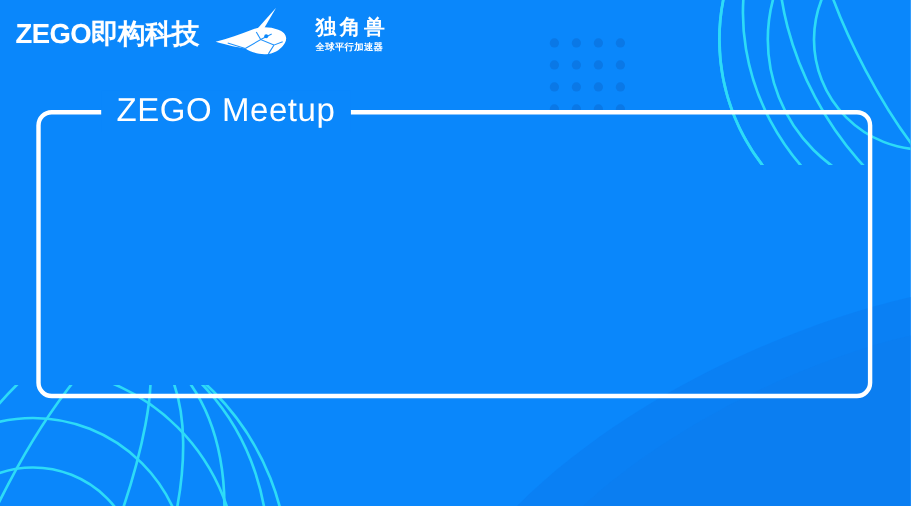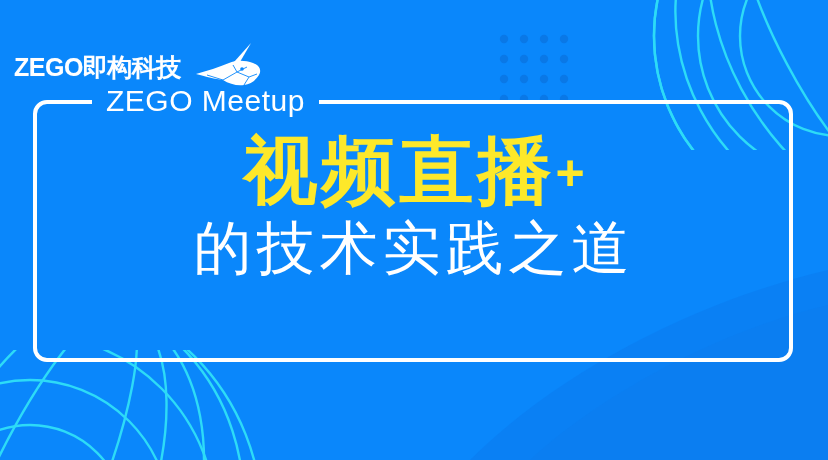--- a/index.html
+++ b/index.html
@@ -29,21 +29,20 @@
   .header {
     position: absolute;
     left: 0; top: 0;
     width: 828px;
     height: 62px;
     display: flex;
     align-items: center;
     padding-left: 14px;
     box-sizing: border-box;
     z-index: 6;
-    margin-top: 36px;
   }
   .zego-wordmark {
     color: #ffffff;
     font-size: 25px;
     font-weight: 700;
     letter-spacing: -0.5px;
     line-height: 1;
     white-space: nowrap;
     text-shadow: 0 0 1px rgba(255,255,255,0.25);
   }
@@ -255,27 +254,24 @@
           <g stroke="#0a87fb" stroke-width="1" fill="none" opacity="0.9">
             <path d="M30 39 L44 31 L56 36"></path>
             <path d="M44 31 L40 24"></path>
             <path d="M44 31 L54 26"></path>
             <path d="M14 34 L30 39"></path>
             <path d="M51 44 L56 36 L64 33"></path>
           </g>
           <circle cx="49" cy="28" r="1.8" fill="#0a87fb"></circle>
         </svg>
       </span>
+      <span class="unicorn-text">
+        <span class="unicorn-name">独角兽</span>
+        <span class="unicorn-sub">全球平行加速器</span>
+      </span>
     </div>
   </div>
 
   <div class="meetup-label">ZEGO Meetup</div>
 
-  <div class="headline-wrap">
-    <div class="headline-main">
-      <span>视频直播</span>
-        <span class="plus">+</span>
-    </div>
-    <div class="headline-sub">的技术实践之道</div>
-  </div>
 
 
 </div>
 
 </body></html>

